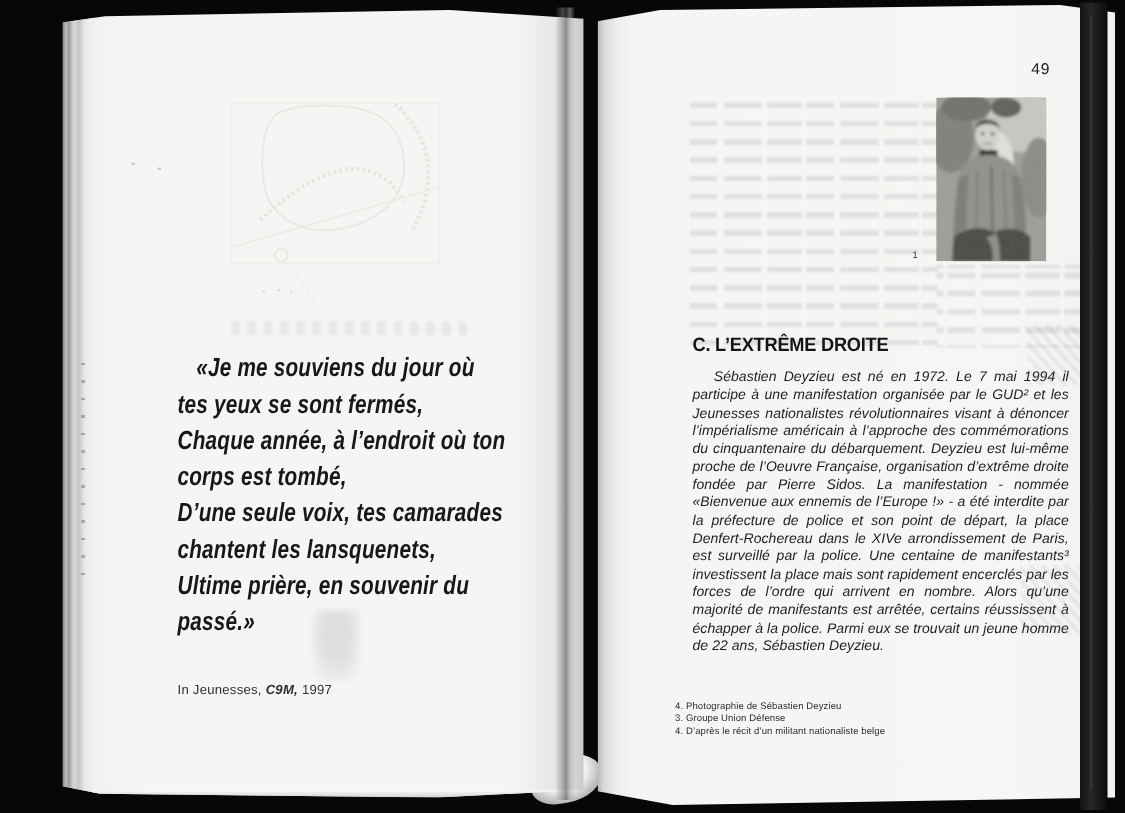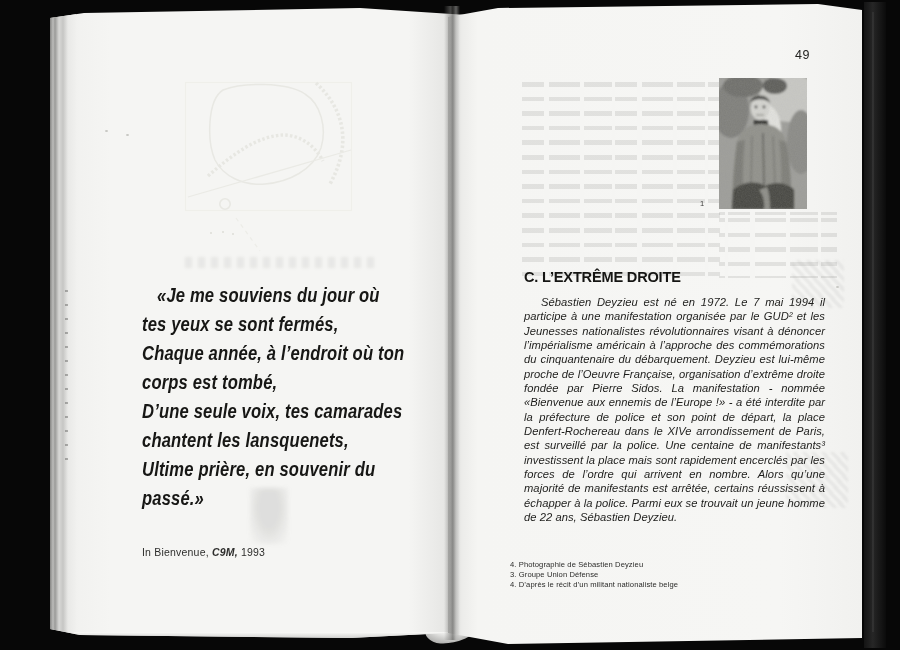--- a/index.html
+++ b/index.html
@@ -4,21 +4,21 @@
 <style>
   html,body{margin:0;padding:0;background:#070707;}
   .stage{position:relative;width:900px;height:650px;background:#070707;overflow:hidden;
          font-family:"Liberation Sans","DejaVu Sans",sans-serif;}
 
   
   .page{position:absolute;z-index:2;}
   .page-left{left:50px;top:8px;width:417px;height:632px;
     background:linear-gradient(90deg,#e9e9e7 0,#f2f2f0 30px,#f5f5f3 60px,#f5f5f3 86%,#e6e6e4 95%,#c9c9c7 100%);
     clip-path:polygon(0 10px,34px 5px,310px 0,417px 7px,417px 624px,300px 630px,30px 627px,0 621px);}
-  .page-right{left:448px;top:4px;width:414px;height:640px;
+  .page-right{left:478px;top:4px;width:414px;height:640px;
     background:linear-gradient(90deg,#b9b9b7 0,#d8d8d6 5px,#ececea 14px,#f5f5f3 30px,#f6f6f4 80%,#f1f1ef 100%);
     clip-path:polygon(0 13px,50px 4px,370px 0,414px 6px,414px 634px,60px 640px,0 629px);}
 
   .stack-edge{position:absolute;left:0;top:2px;width:26px;height:626px;
     background:linear-gradient(90deg,#858583 0,#bdbdbb 3px,#9a9a98 5px,#d8d8d6 9px,#c6c6c4 13px,#e9e9e7 18px,#f0f0ee 26px);}
   .stack-ticks{position:absolute;left:15px;top:282px;width:3px;height:180px;opacity:.6;
     background:repeating-linear-gradient(180deg,rgba(45,45,43,.55) 0 2px,transparent 2px 14px);}
   .bottom-edge{position:absolute;left:24px;bottom:2px;width:386px;height:6px;
     background:linear-gradient(180deg,#fafaf8,#cfcfcd);opacity:.9;}
 
@@ -107,21 +107,21 @@
       <div><span class="first">«Je me souviens du jour où</span></div>
       <div>tes yeux se sont fermés,</div>
       <div>Chaque année, à l’endroit où ton</div>
       <div>corps est tombé,</div>
       <div>D’une seule voix, tes camarades</div>
       <div>chantent les lansquenets,</div>
       <div>Ultime prière, en souvenir du</div>
       <div>passé.»</div>
     </div>
 
-    <div class="attribution"><span>In Bienvenue, </span><span class="work">C9M,</span><span> 1993</span></div>
+    <div class="attribution"><span>In Jeunesses, </span><span class="work">C9M,</span><span> 1997</span></div>
   </div>
 
   <div class="page page-right">
     <div class="ghost-lines ghost-a"></div>
     <div class="ghost-lines ghost-b"></div>
     <div class="ghost-hatch hatch-1"></div>
     <div class="ghost-hatch hatch-2"></div>
     <div class="speck" style="left:388px;top:282px;"></div>
 
     <div class="page-number">49</div>

